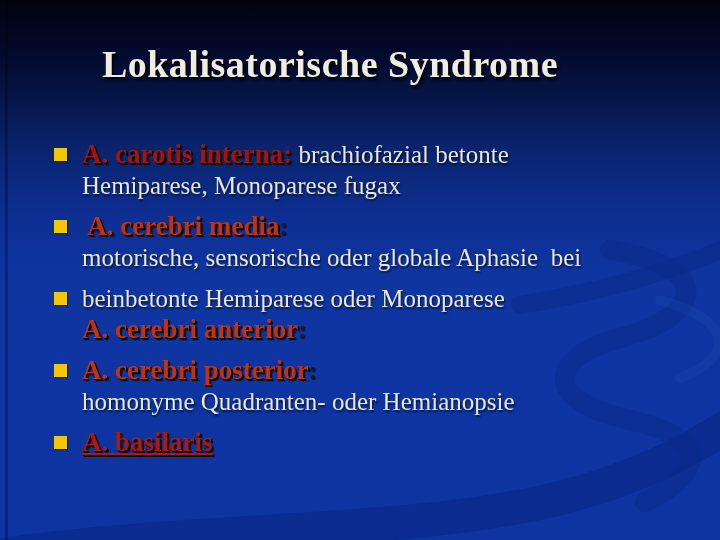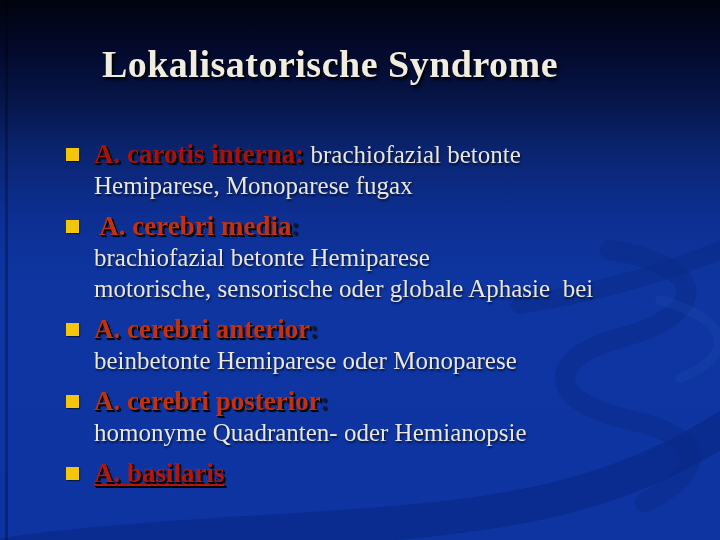--- a/index.html
+++ b/index.html
@@ -35,21 +35,21 @@
     text-align: center;
     font-size: 38px;
     font-weight: bold;
     letter-spacing: 0.5px;
     color: #f0ecdf;
     text-shadow: 2px 3px 3px rgba(0,0,0,0.85), 1px 1px 0 rgba(0,0,0,0.6);
     white-space: pre;
   }
   .bullet-list {
     position: absolute;
-    top: 139px; left: 66px; width: 640px;
+    top: 139px; left: 54px; width: 640px;
   }
   .item {
     display: flex;
     align-items: flex-start;
     margin-bottom: 10px;
   }
   .bullet-square {
     flex: 0 0 auto;
     width: 13px; height: 13px;
     margin: 9px 15px 0 0;
@@ -98,30 +98,29 @@
     <div class="item-text">
           <div class="line"><span class="head" style="color: rgb(168, 18, 8);">A. carotis interna:</span><span> brachiofazial betonte</span></div>
           <div class="line">Hemiparese, Monoparese fugax</div>
         </div>
   </div>
 
   <div class="item">
     <span class="bullet-square" style="background: rgb(242, 198, 10);"></span>
     <div class="item-text">
           <div class="line"><span class="head" style="color: rgb(197, 49, 16); text-align: center;"> A. cerebri media</span><span class="head-colon" style="color: rgb(21, 21, 46);">:</span></div>
-          <div class="line">brachiofazial betonte Hemiparese</div>
           <div class="line">motorische, sensorische oder globale Aphasie  bei</div>
         </div>
   </div>
 
   <div class="item">
     <span class="bullet-square" style="background: rgb(242, 198, 10);"></span>
     <div class="item-text">
+          <div class="line">beinbetonte Hemiparese oder Monoparese</div>
           <div class="line"><span class="head" style="color: rgb(197, 49, 16);">A. cerebri anterior</span><span class="head-colon" style="color: rgb(21, 21, 46);">:</span></div>
-          <div class="line">beinbetonte Hemiparese oder Monoparese</div>
         </div>
   </div>
 
   <div class="item">
     <span class="bullet-square" style="background: rgb(242, 198, 10);"></span>
     <div class="item-text">
           <div class="line"><span class="head" style="color: rgb(197, 49, 16);">A. cerebri posterior</span><span class="head-colon" style="color: rgb(21, 21, 46);">:</span></div>
           <div class="line">homonyme Quadranten- oder Hemianopsie</div>
         </div>
   </div>

